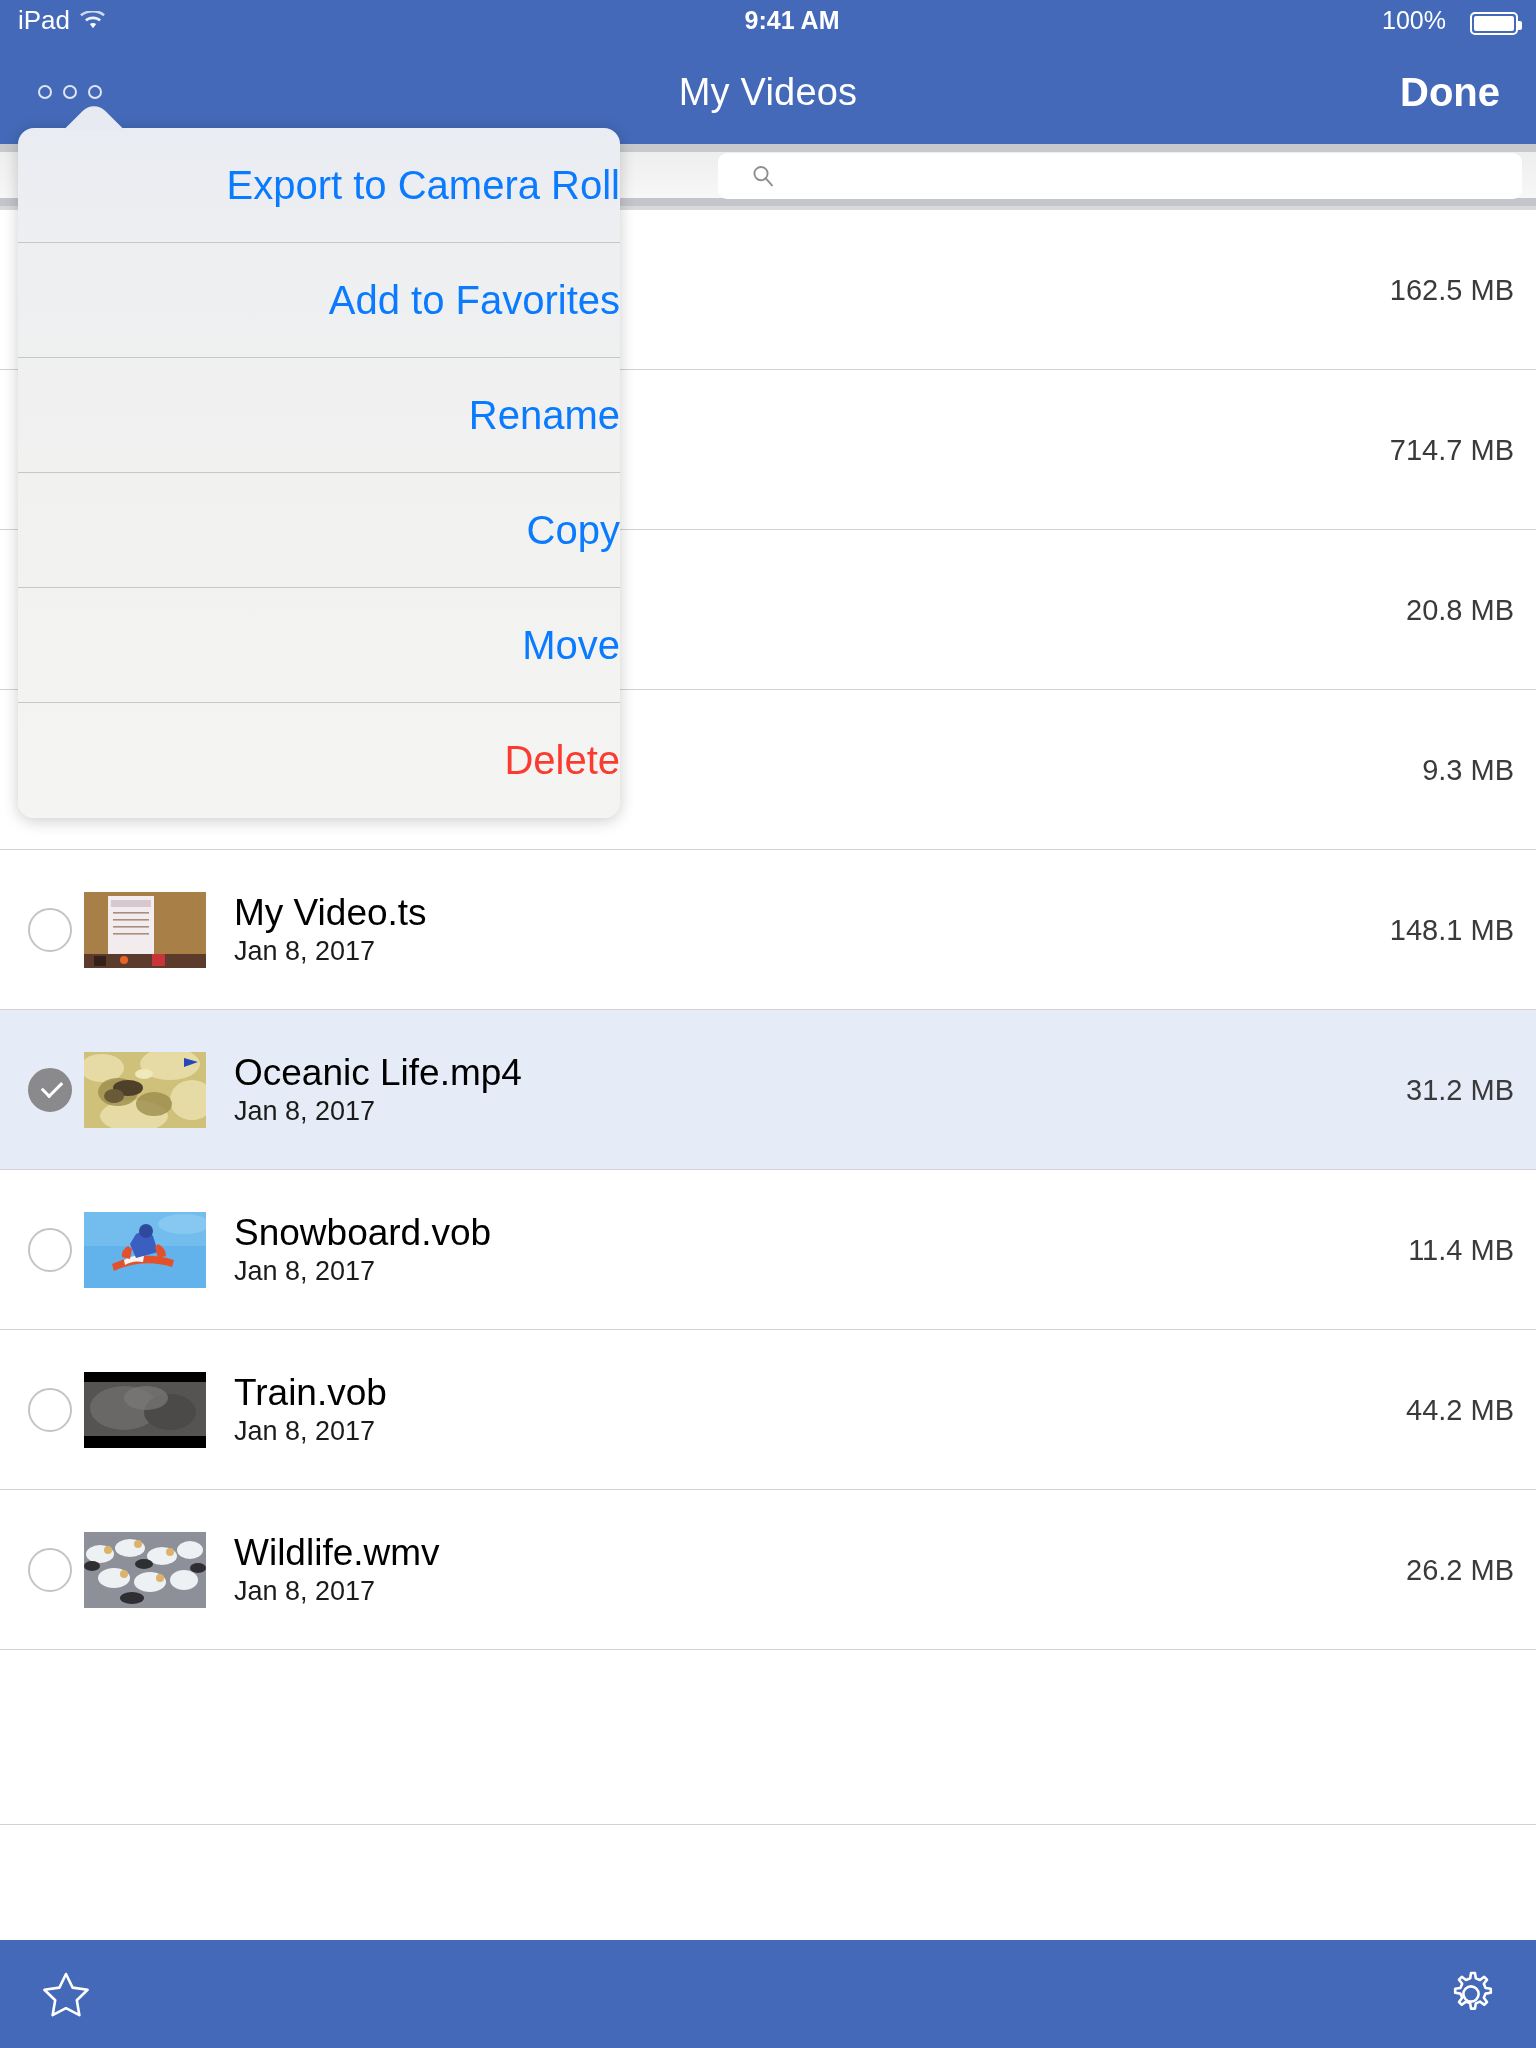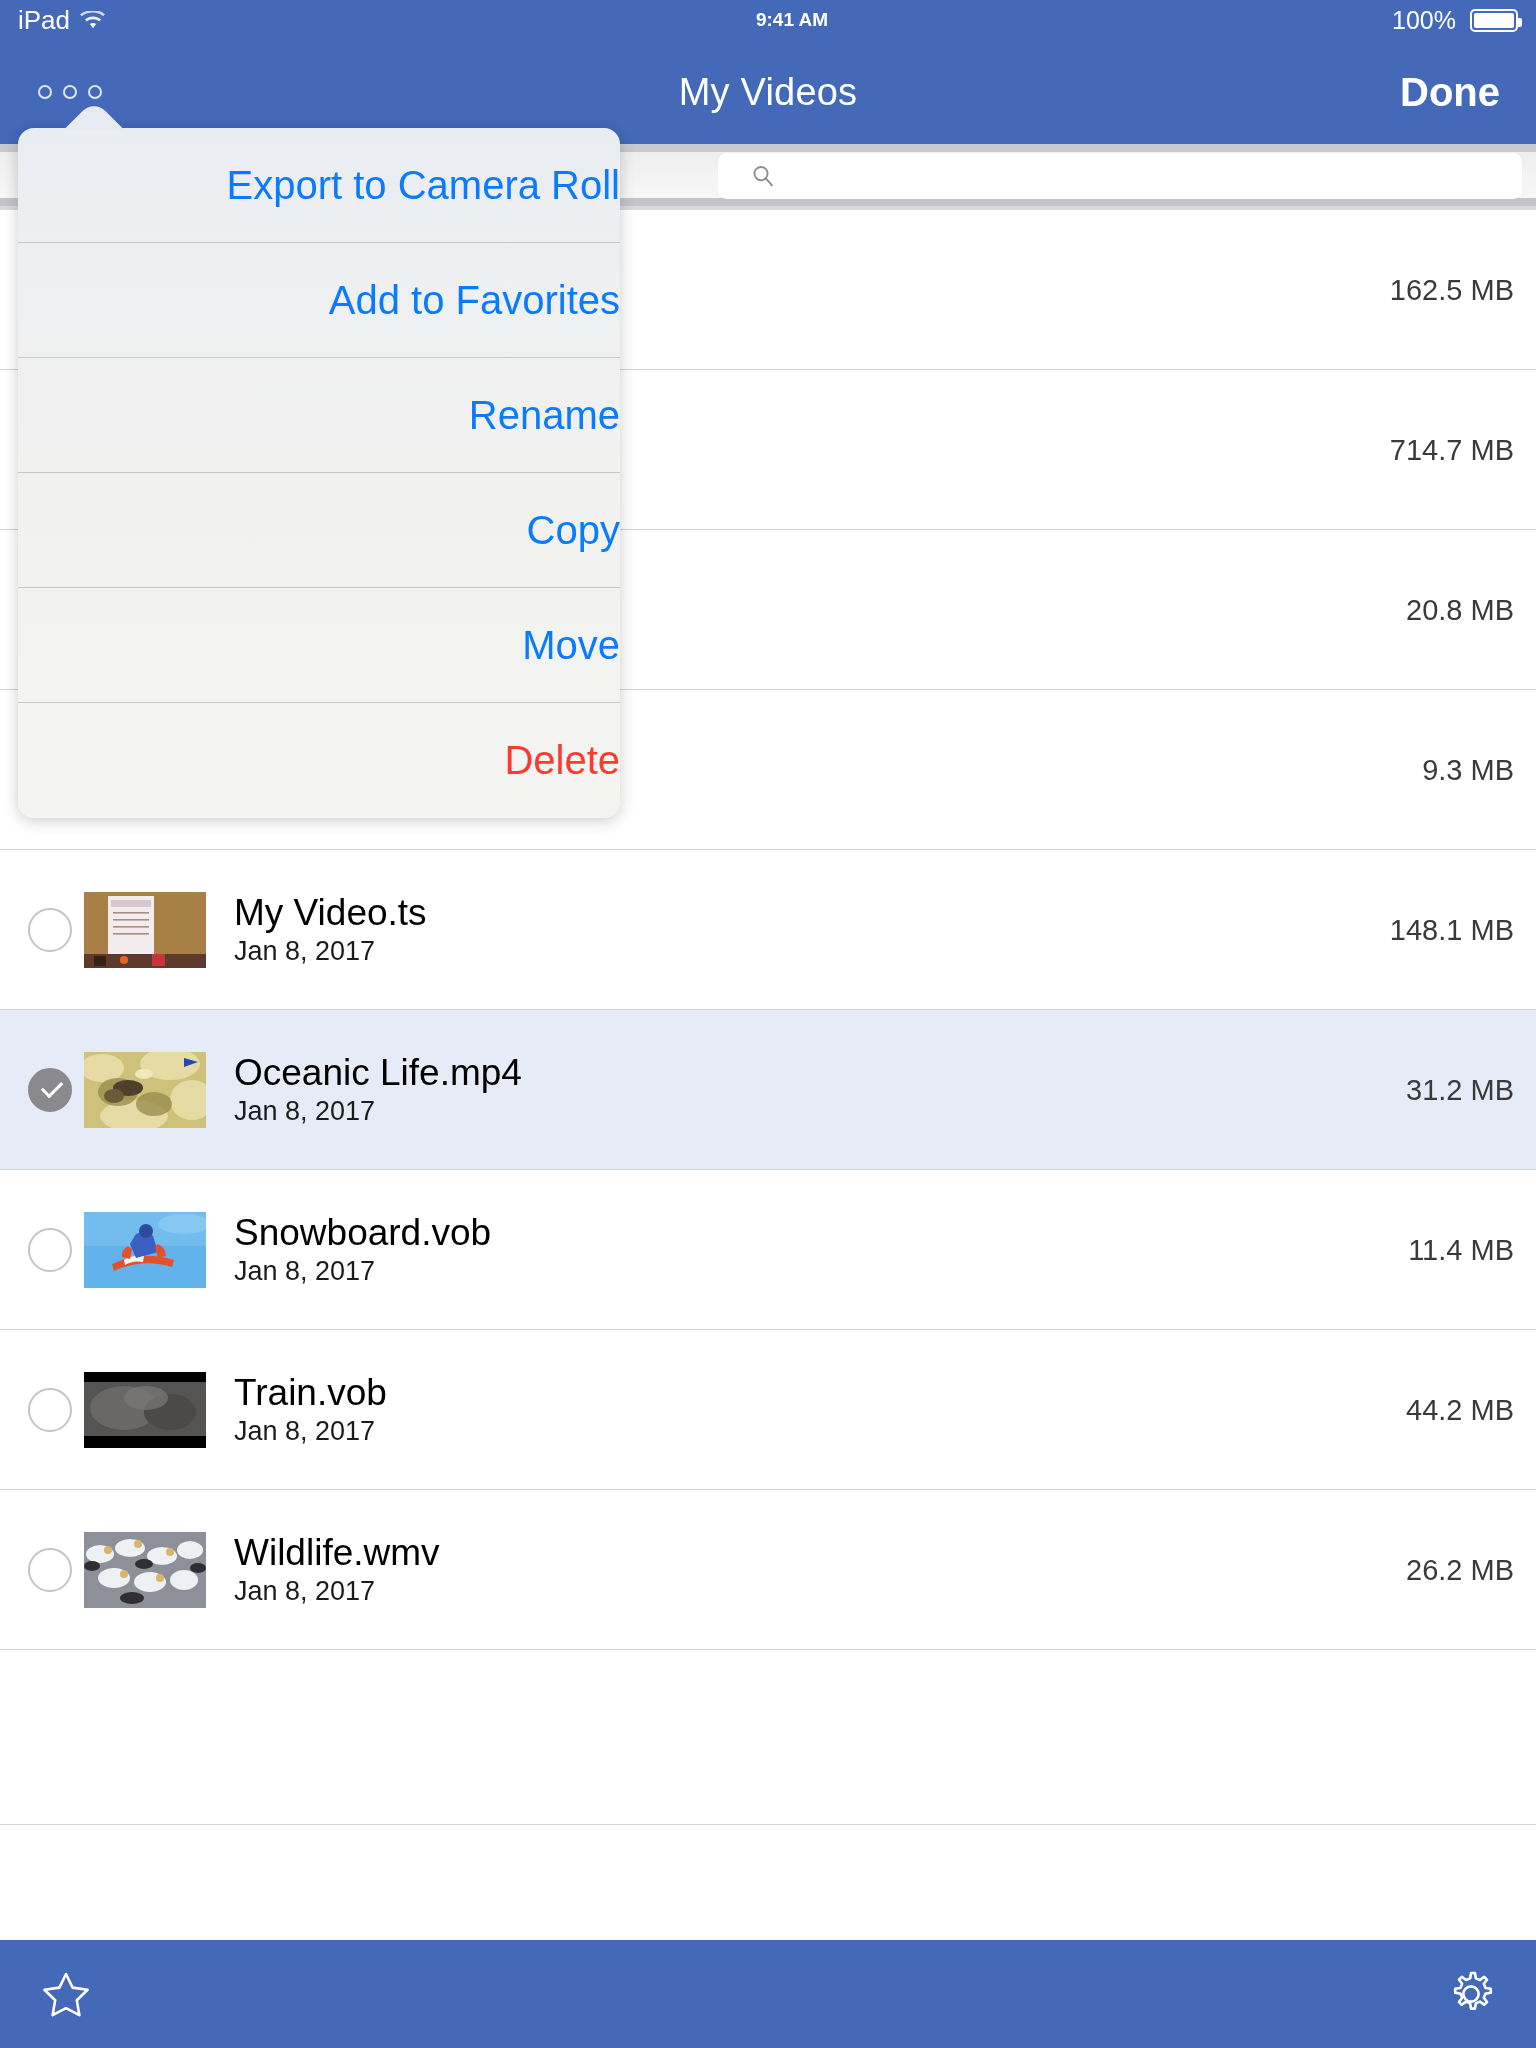--- a/index.html
+++ b/index.html
@@ -13,22 +13,22 @@
 
   
   .statusbar {
     position: absolute; top: 0; left: 0; width: 1536px; height: 40px;
     background: #4369b8;
     color: #ffffff;
     font-size: 26px;
     display: flex; align-items: center;
   }
   .sb-left { position: absolute; left: 18px; display: flex; align-items: flex-start; gap: 10px; }
-  .sb-center { position: absolute; left: 0; width: 100%; text-align: center; font-weight: 600; font-size: 19px; padding-left: 48px;}
-  .sb-right { position: absolute; right: 18px; display: flex; align-items: center; gap: 14px; font-size: 25px;}
+  .sb-center { position: absolute; left: 0; width: 100%; text-align: center; font-weight: 600; font-size: 25px; padding-left: 48px;}
+  .sb-right { position: absolute; right: 18px; display: flex; align-items: flex-end; gap: 24px; font-size: 25px;}
   .wifi-ico { width: 26px; height: 20px; display:inline-block; position: relative; top: 2px;}
   .batt {
     width: 48px; height: 23px; border: 2px solid #fff; border-radius: 5px;
     position: relative; display: inline-block;
   }
   .batt:after {
     content: ""; position: absolute; right: -6px; top: 7px;
     width: 4px; height: 9px; background: #fff; border-radius: 0 2px 2px 0;
   }
   .batt-fill { position: absolute; left: 2px; top: 2px; bottom: 2px; width: calc(100% - 4px); background: #fff; border-radius: 2px; }

